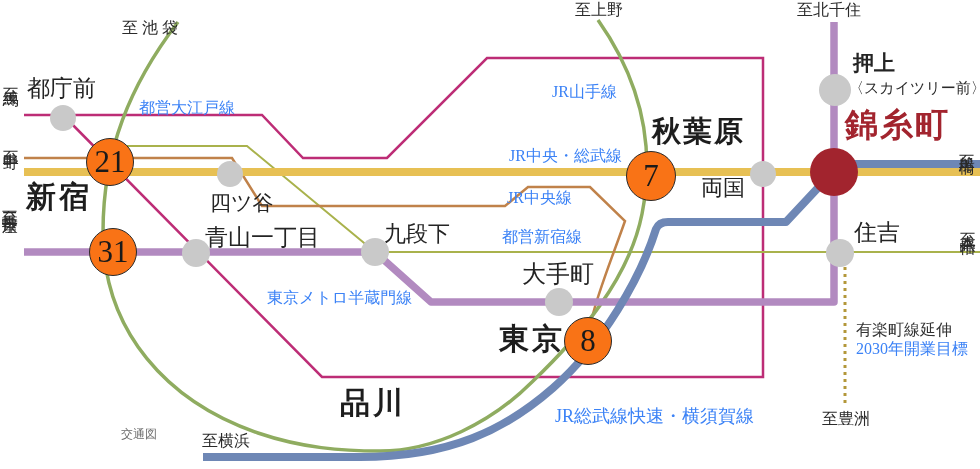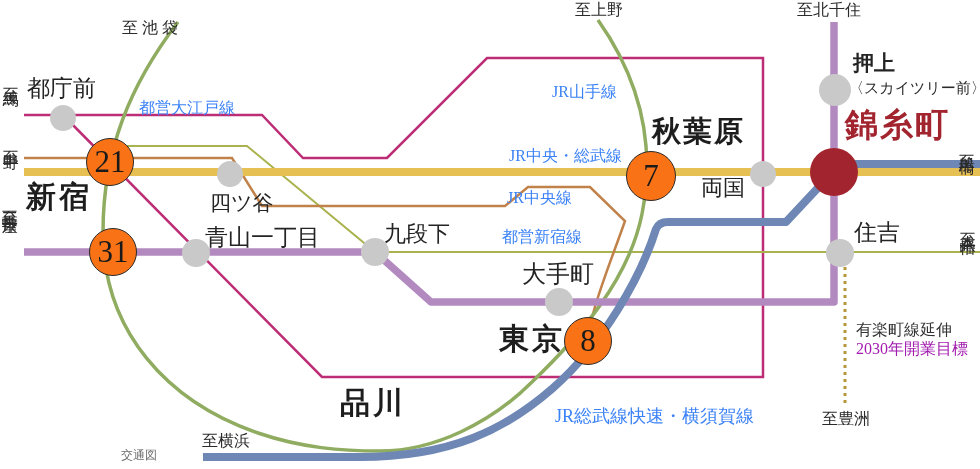--- a/index.html
+++ b/index.html
@@ -72,35 +72,36 @@
   <div class="lbl dir" style="left:202px;top:433px;">至横浜</div>
   <div class="lbl dir" style="left:822px;top:411px;">至豊洲</div>
   <div class="lbl dir vert" style="left:958px;top:142px;">至船橋</div>
   <div class="lbl dir vert" style="left:959px;top:220px;">至本八幡</div>
 
   <div class="lbl line-lbl" style="left:139px;top:100px;">都営大江戸線</div>
   <div class="lbl line-lbl" style="left:552px;top:84px;">JR山手線</div>
   <div class="lbl line-lbl" style="left:509px;top:148px;">JR中央・総武線</div>
   <div class="lbl line-lbl" style="left:507px;top:190px;">JR中央線</div>
   <div class="lbl line-lbl" style="left:502px;top:229px;">都営新宿線</div>
+  <div class="lbl line-lbl" style="left:267px;top:290px;">東京メトロ半蔵門線</div>
   <div class="lbl line-lbl" style="left:538px;top:407px;font-size:18px;margin-left:17px;">JR総武線快速・横須賀線</div>
 
   <div class="lbl line-lbl" style="left:856px;top:322px;font-size:16px;color:#333;">有楽町線延伸</div>
-  <div class="lbl line-lbl" style="left:856px;top:341px;font-size:16px;color:#a21caf;">2030年開業目標</div>
+  <div class="lbl line-lbl" style="left:856px;top:341px;font-size:16px;color:#3b82f6;">2030年開業目標</div>
 
   <div class="lbl mid" style="left:27px;top:77px;font-size:23px;">都庁前</div>
   <div class="lbl big" style="left:26px;top:181px;font-size:30px;">新宿</div>
   <div class="lbl mid" style="left:172px;top:192px;font-size:21px;margin-left:38px;">四ツ谷</div>
   <div class="lbl mid" style="left:205px;top:226px;font-size:23px;">青山一丁目</div>
   <div class="lbl mid" style="left:384px;top:222px;">九段下</div>
   <div class="lbl mid" style="left:522px;top:262px;font-size:24px;">大手町</div>
   <div class="lbl big" style="left:499px;top:323px;font-size:30px;">東京</div>
   <div class="lbl big" style="left:340px;top:387px;font-size:30px;">品川</div>
   <div class="lbl big" style="left:652px;top:116px;font-size:29px;letter-spacing:2px;">秋葉原</div>
   <div class="lbl mid" style="left:701px;top:176px;">両国</div>
   <div class="lbl kin" style="left: 845px; top: 108px; color: rgb(162, 36, 46);">錦糸町</div>
   <div class="lbl mid" style="left:853px;top:52px;font-size:21px;font-weight:600;">押上</div>
   <div class="lbl small" style="left:849px;top:81px;">〈スカイツリー前〉</div>
   <div class="lbl mid" style="left:854px;top:221px;font-size:23px;text-align:center;">住吉</div>
 
-  <div class="lbl caption" style="left:121px;top:449px;">交通図</div>
+  <div class="lbl caption" style="left:121px;top:428px;">交通図</div>
 
 </div>
 
 </body></html>

